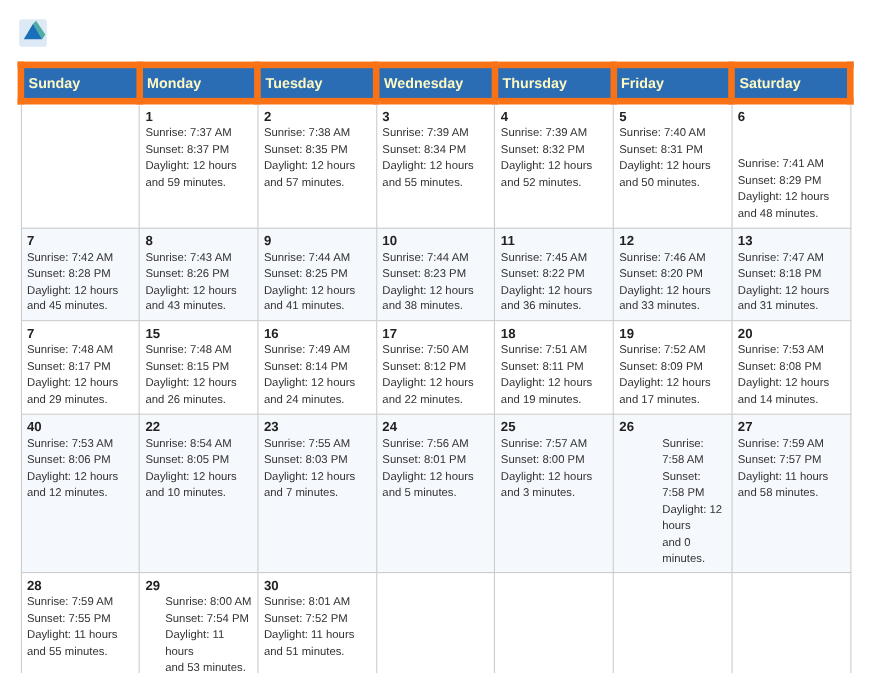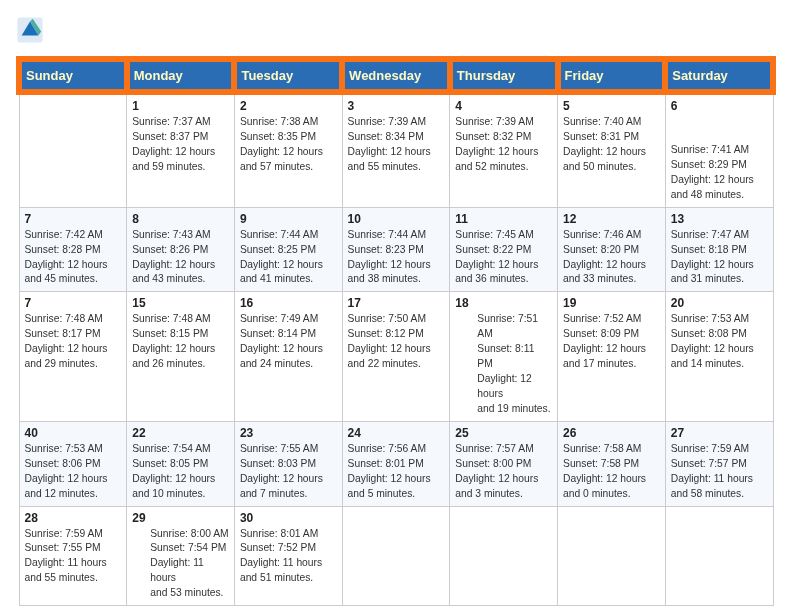--- a/index.html
+++ b/index.html
@@ -235,21 +235,21 @@
         </td>
         <td>
           <div class="day-num">17</div>
           <div class="day-info" style="white-space: pre-line;">Sunrise: 7:50 AM
 Sunset: 8:12 PM
 Daylight: 12 hours
 and 22 minutes.</div>
         </td>
         <td>
           <div class="day-num">18</div>
-          <div class="day-info" style="white-space: pre-line; margin-left: 22px;">Sunrise: 7:51 AM
+          <div class="day-info" style="white-space: pre-line;">Sunrise: 7:51 AM
 Sunset: 8:11 PM
 Daylight: 12 hours
 and 19 minutes.</div>
         </td>
         <td>
           <div class="day-num">19</div>
           <div class="day-info" style="white-space: pre-line;">Sunrise: 7:52 AM
 Sunset: 8:09 PM
 Daylight: 12 hours
 and 17 minutes.</div>
@@ -265,21 +265,21 @@
       <tr>
         <td>
           <div class="day-num">40</div>
           <div class="day-info" style="white-space: pre-line;">Sunrise: 7:53 AM
 Sunset: 8:06 PM
 Daylight: 12 hours
 and 12 minutes.</div>
         </td>
         <td>
           <div class="day-num">22</div>
-          <div class="day-info" style="white-space: pre-line;">Sunrise: 7:54 AM
+          <div class="day-info" style="white-space: pre-line;">Sunrise: 8:54 AM
 Sunset: 8:05 PM
 Daylight: 12 hours
 and 10 minutes.</div>
         </td>
         <td>
           <div class="day-num">23</div>
           <div class="day-info" style="white-space: pre-line;">Sunrise: 7:55 AM
 Sunset: 8:03 PM
 Daylight: 12 hours
 and 7 minutes.</div>
@@ -293,21 +293,21 @@
         </td>
         <td>
           <div class="day-num">25</div>
           <div class="day-info" style="white-space: pre-line;">Sunrise: 7:57 AM
 Sunset: 8:00 PM
 Daylight: 12 hours
 and 3 minutes.</div>
         </td>
         <td>
           <div class="day-num">26</div>
-          <div class="day-info" style="white-space: pre-line;">Sunrise: 7:58 AM
+          <div class="day-info" style="white-space: pre-line; margin-left: 39px;">Sunrise: 7:58 AM
 Sunset: 7:58 PM
 Daylight: 12 hours
 and 0 minutes.</div>
         </td>
         <td>
           <div class="day-num">27</div>
           <div class="day-info" style="white-space: pre-line;">Sunrise: 7:59 AM
 Sunset: 7:57 PM
 Daylight: 11 hours
 and 58 minutes.</div>

